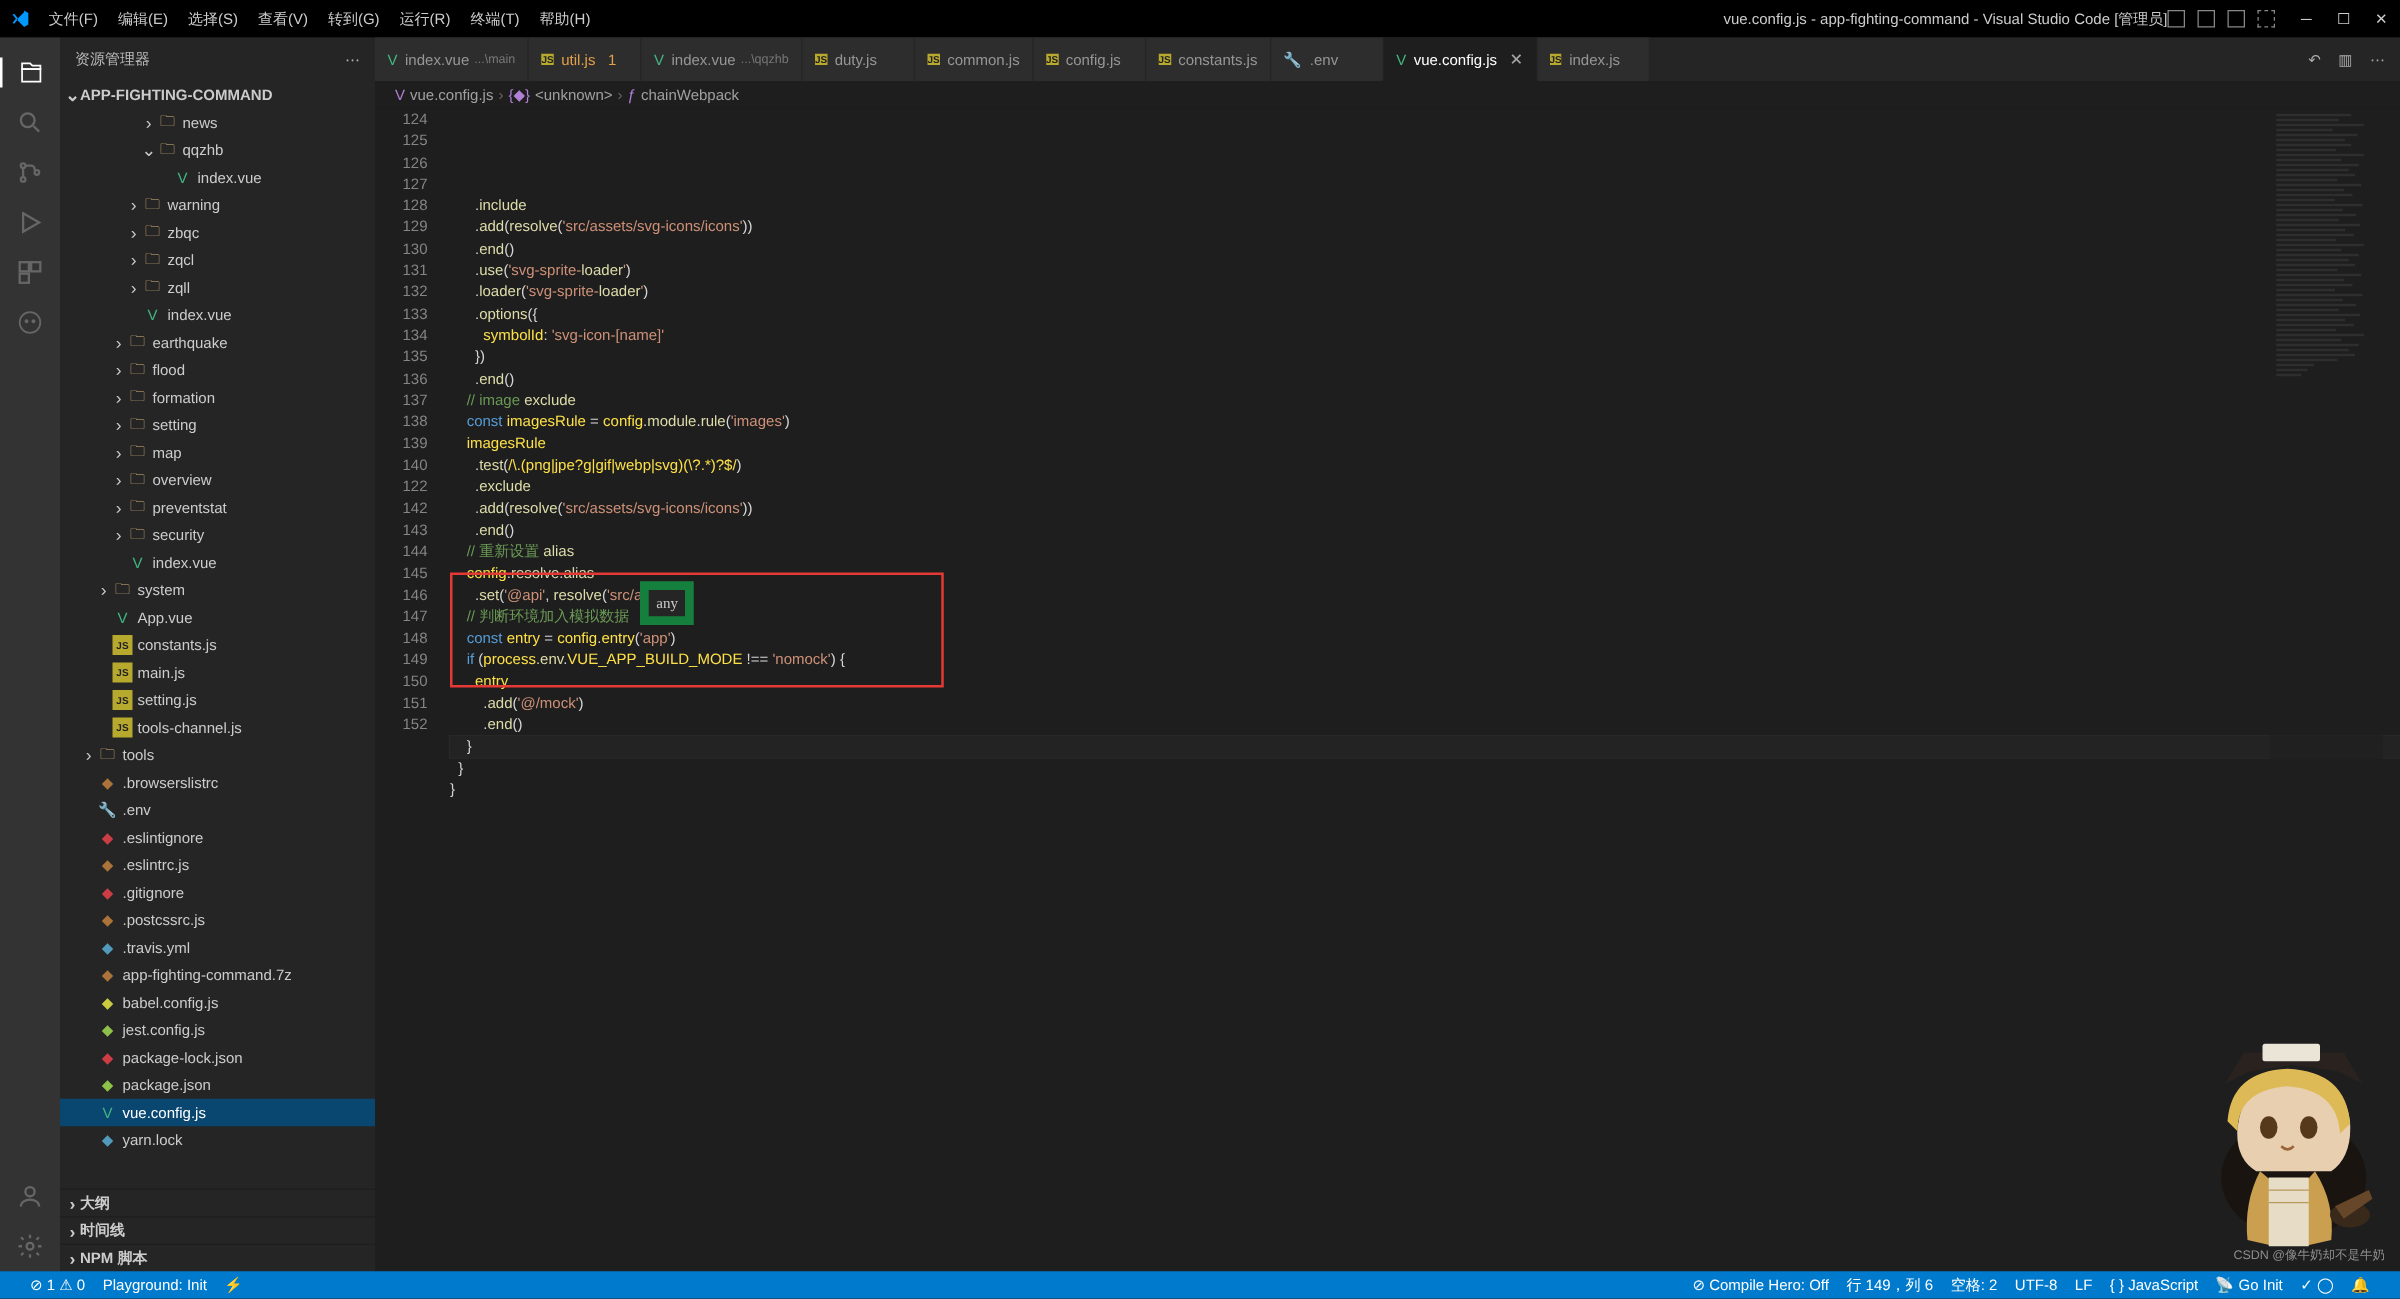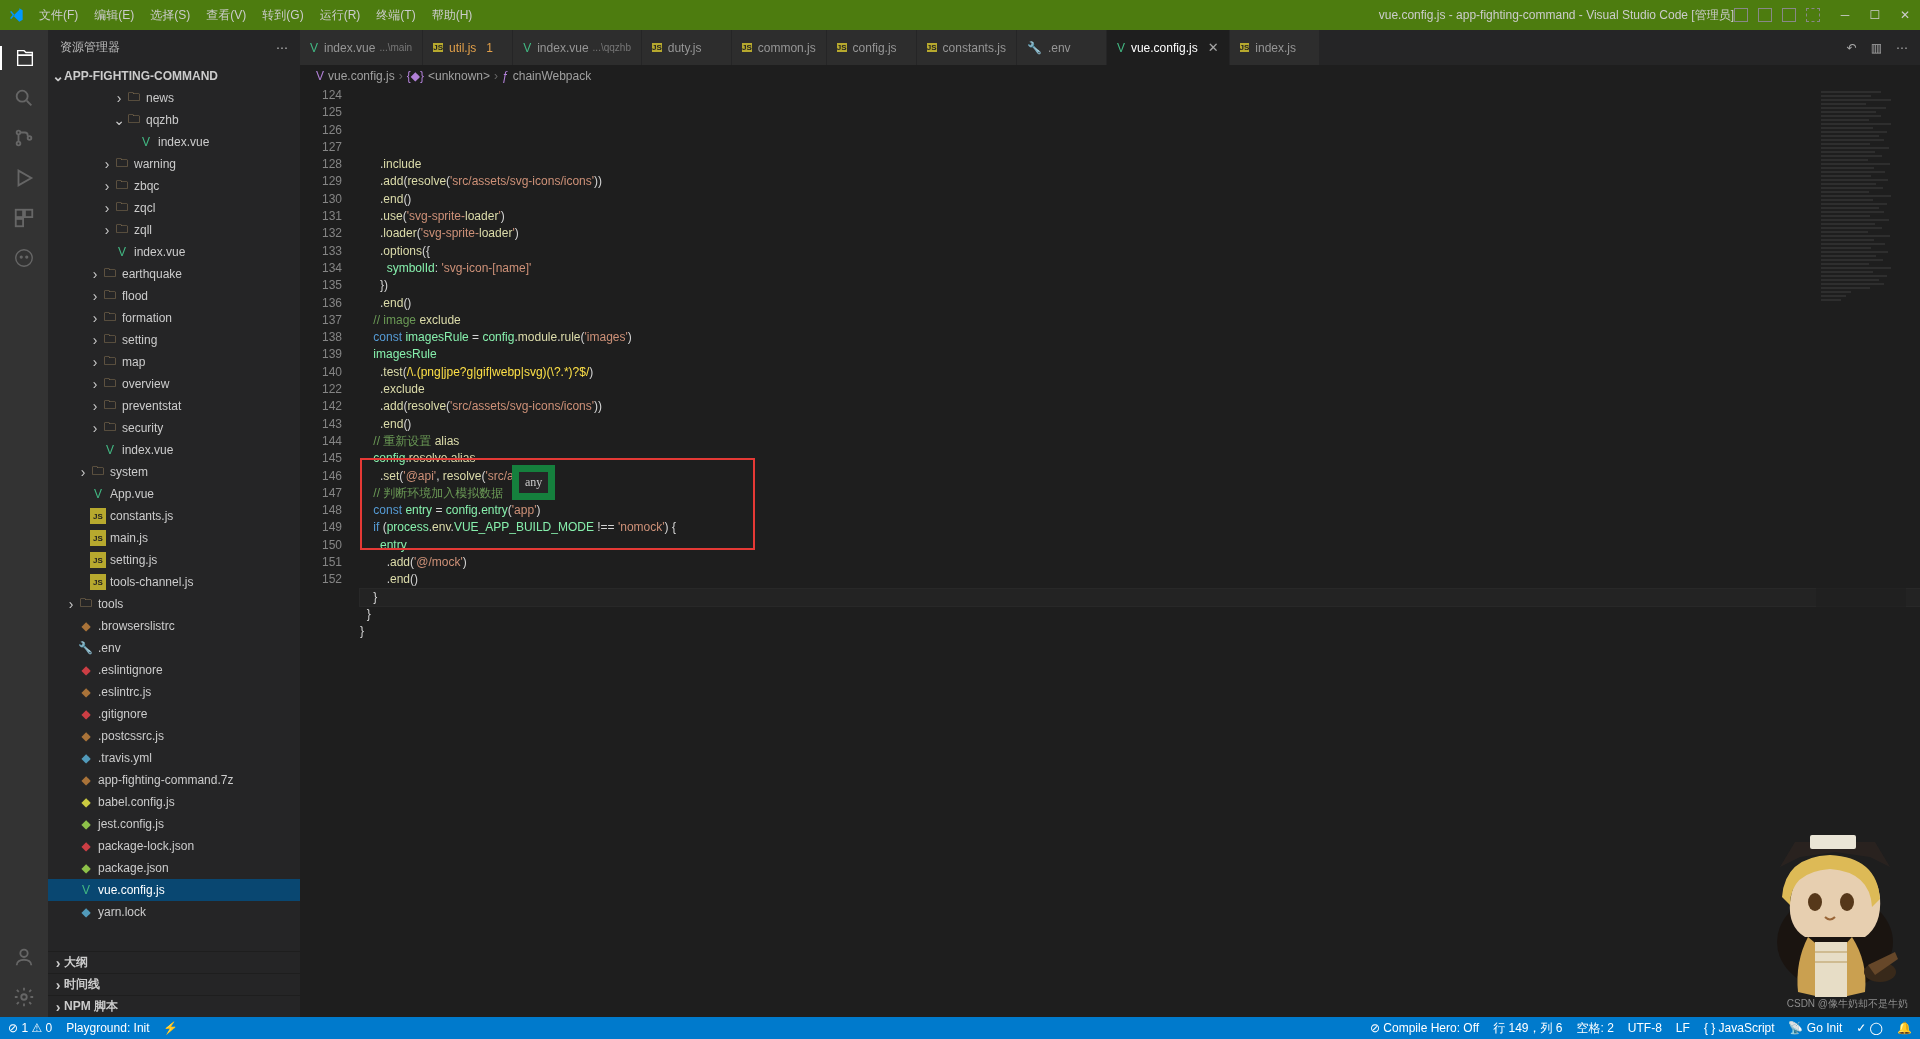--- a/index.html
+++ b/index.html
@@ -1,18 +1,18 @@
 <!DOCTYPE html>
 <html><head>
 <meta charset="utf-8">
 <style>
 *{margin:0;padding:0;box-sizing:border-box;font-family:"Segoe UI","Microsoft YaHei",sans-serif;font-size:12px}
 body{background:#1e1e1e;color:#cccccc;width:1920px;height:1039px;overflow:hidden;position:relative}
 
-.titlebar{height:30px;background:#4d7c0f;display:flex;align-items:center;padding:0 8px;color:#ccc}
+.titlebar{height:30px;background:#000000;display:flex;align-items:center;padding:0 8px;color:#ccc}
 .titlebar .logo{width:16px;height:16px;margin-right:8px}
 .titlebar .menus{display:flex;gap:2px}
 .titlebar .menus span{padding:4px 7px;cursor:default}
 .titlebar .title{flex:1;text-align:right;color:#ccc}
 .titlebar .winctl{display:flex;gap:16px;align-items:center}
 .titlebar .winctl span{width:14px;height:14px;display:flex;align-items:center;justify-content:center;cursor:default}
 .titlebar .layouts{display:flex;gap:10px;margin-right:18px}
 .titlebar .layouts .box{width:14px;height:14px;border:1px solid #888}
 
 .activitybar{position:absolute;left:0;top:30px;bottom:22px;width:48px;background:#333333;display:flex;flex-direction:column;align-items:center;padding-top:8px}
@@ -55,29 +55,29 @@
 
 .editor{position:absolute;left:300px;top:87px;right:0;bottom:22px;background:#1e1e1e;display:flex;font-family:Consolas,"Courier New",monospace;font-size:14px}
 .gutter{width:60px;text-align:right;color:#858585;padding-right:18px;line-height:17.3px;user-select:none;padding-top:0}
 .gutter div{height:17.3px}
 .code{flex:1;line-height:17.3px;white-space:pre;color:#d4d4d4;position:relative}
 .code .ln{height:17.3px}
 .code .curline{background:#ffffff06;outline:1px solid #282828}
 .c-bl{color:#569cd6}
 .c-fn{color:#dcdcaa}
 .c-str{color:#ce9178}
-.c-var{color:#86efac}
+.c-var{color:#fde047}
 .c-cm{color:#6a9955}
 .c-re{color:#fde047}
 .c-pn{color:#d4d4d4}
 .redbox{position:absolute;border:2px solid #e53935;pointer-events:none}
 .tooltip{position:absolute;background:#252526;border:7px solid #15803d;color:#ccc;padding:2px 6px;font-family:"Segoe UI";font-size:12px}
 .minimap{position:absolute;right:14px;top:87px;bottom:22px;width:90px;background:#1e1e1e;opacity:.6}
 
-.statusbar{position:absolute;left:0;right:0;bottom:0;height:22px;background:#007acc;display:flex;align-items:center;color:#fff;font-size:12px;padding:0 8px;gap:12px}
+.statusbar{position:absolute;left:0;right:0;bottom:0;height:22px;background:#007acc;display:flex;align-items:center;color:#fff;font-size:12px;padding:0 24px;gap:12px}
 .statusbar .left{display:flex;gap:14px;align-items:center}
 .statusbar .right{margin-left:auto;display:flex;gap:14px;align-items:center}
 .watermark{position:absolute;right:12px;bottom:28px;color:#999;font-size:10px;opacity:.9}
 .character{position:absolute;right:0;bottom:22px;width:180px;height:220px;pointer-events:none;opacity:.95}
 </style>
 </head>
 <body>
 
 <div class="titlebar">
   <span class="logo">

